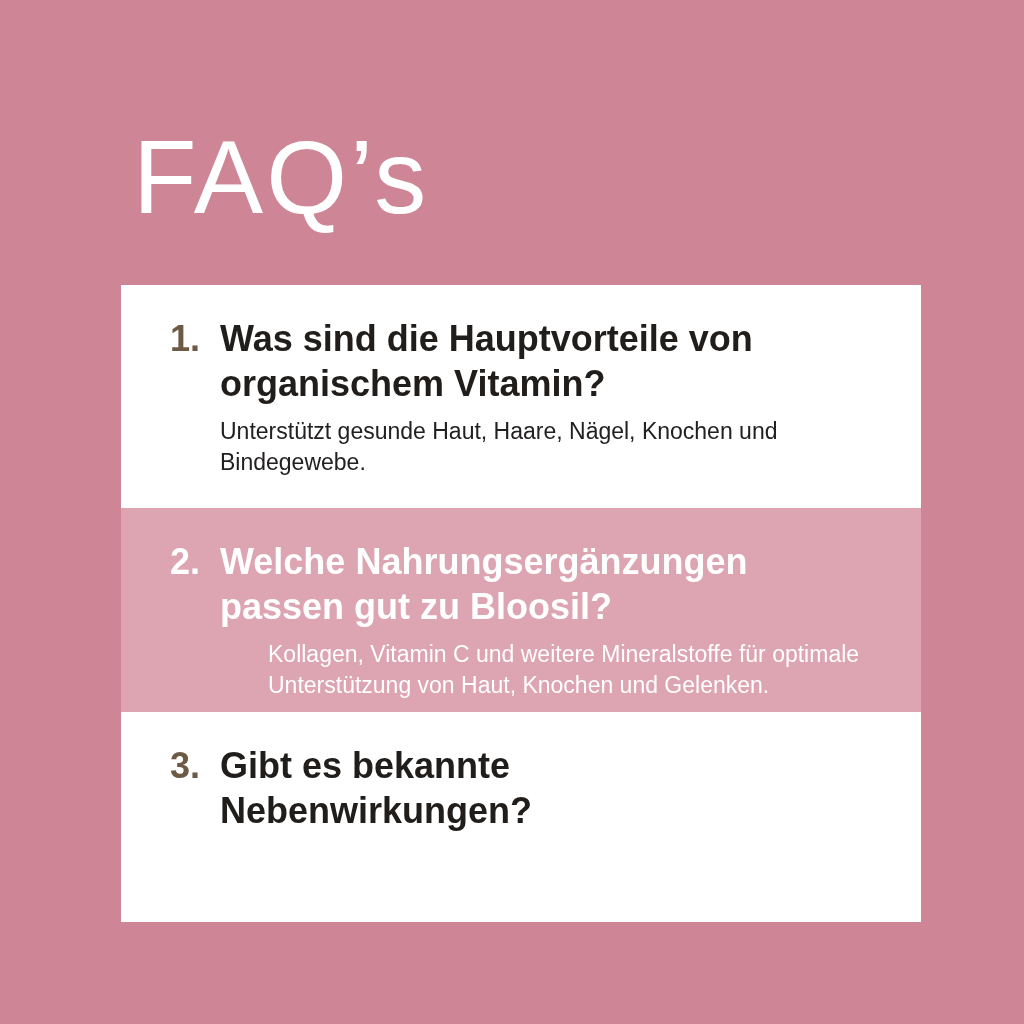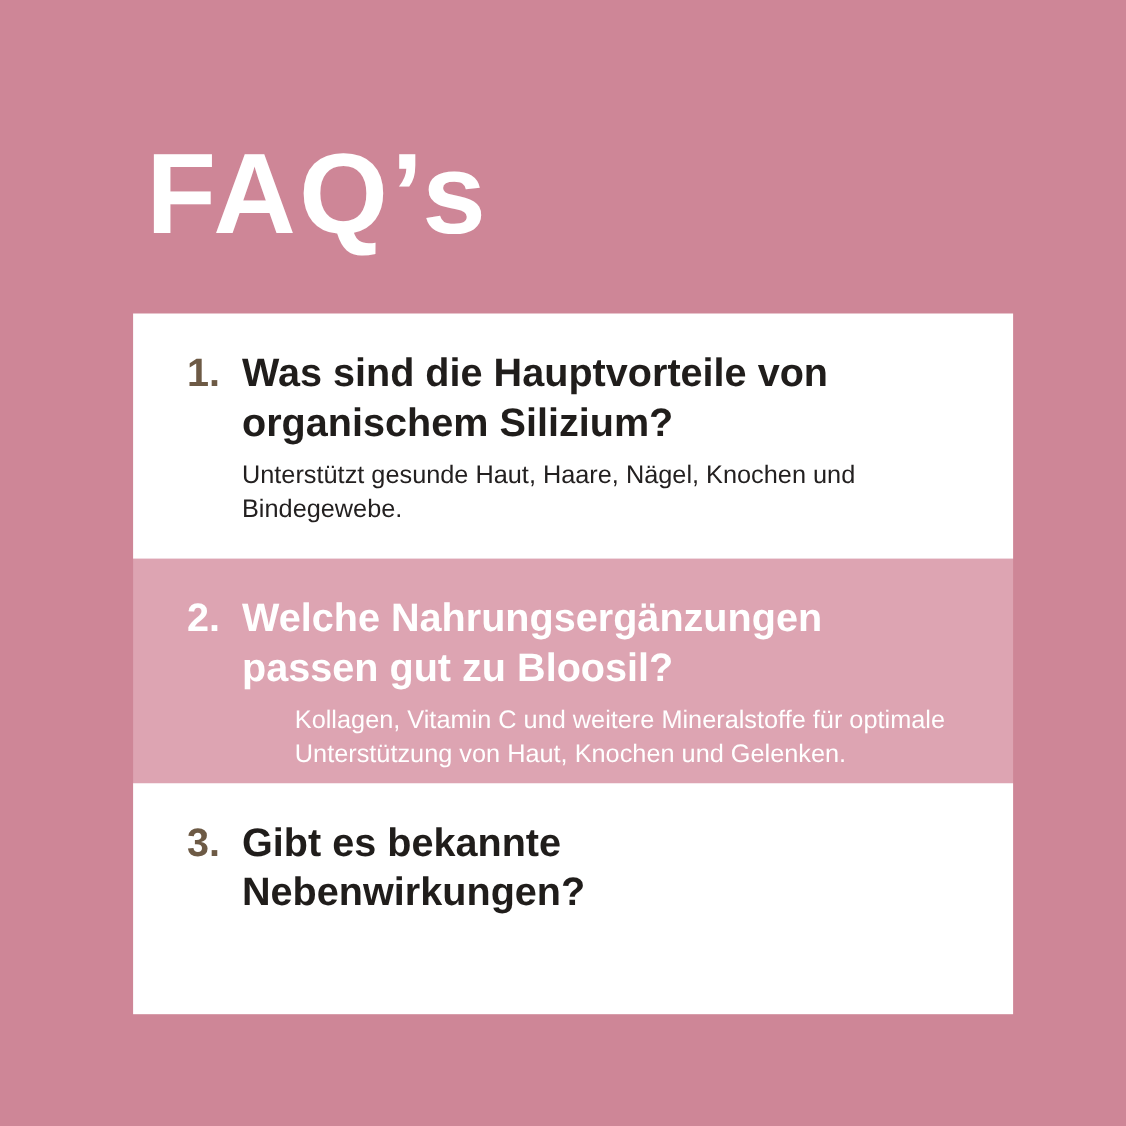--- a/index.html
+++ b/index.html
@@ -13,21 +13,21 @@
     overflow: hidden;
     background: #ce8697;
     font-family: "Liberation Sans", sans-serif;
   }
   .page-title {
     position: absolute;
     left: 133px;
     top: 120px;
     font-size: 104px;
     line-height: 1.1;
-    font-weight: 700;
+    font-weight: 400;
     letter-spacing: 3px;
     color: #ffffff;
   }
   .faq-list {
     position: absolute;
     left: 121px;
     top: 285px;
     width: 800px;
   }
   .faq-card {
@@ -85,21 +85,21 @@
 <body>
 
 <div class="page-title">FAQ’s</div>
 
 <div class="faq-list">
 
   <div class="faq-card card-1 variant-light">
     <div class="faq-number">1.</div>
     <div class="faq-text">
       <div class="faq-question">Was sind die Hauptvorteile von
-organischem Silizium?</div>
+organischem Vitamin?</div>
       <div class="faq-answer">Unterstützt gesunde Haut, Haare, Nägel, Knochen und
 Bindegewebe.</div>
     </div>
   </div>
 
   <div class="faq-card card-2 variant-pink">
     <div class="faq-number">2.</div>
     <div class="faq-text">
       <div class="faq-question">Welche Nahrungsergänzungen
 passen gut zu Bloosil?</div>

